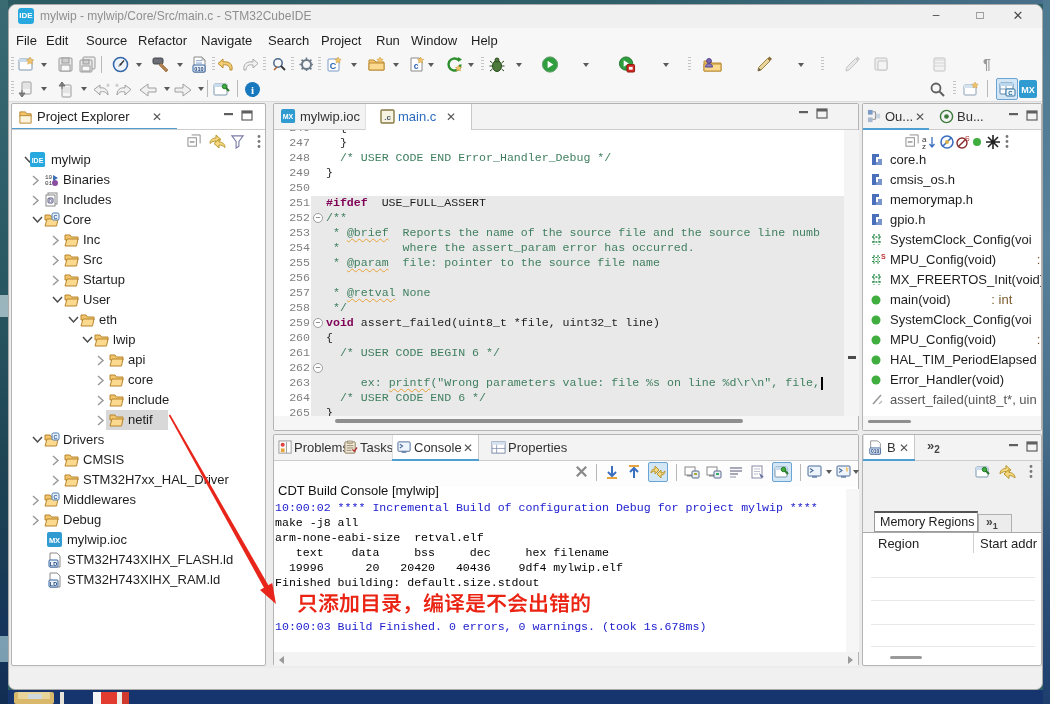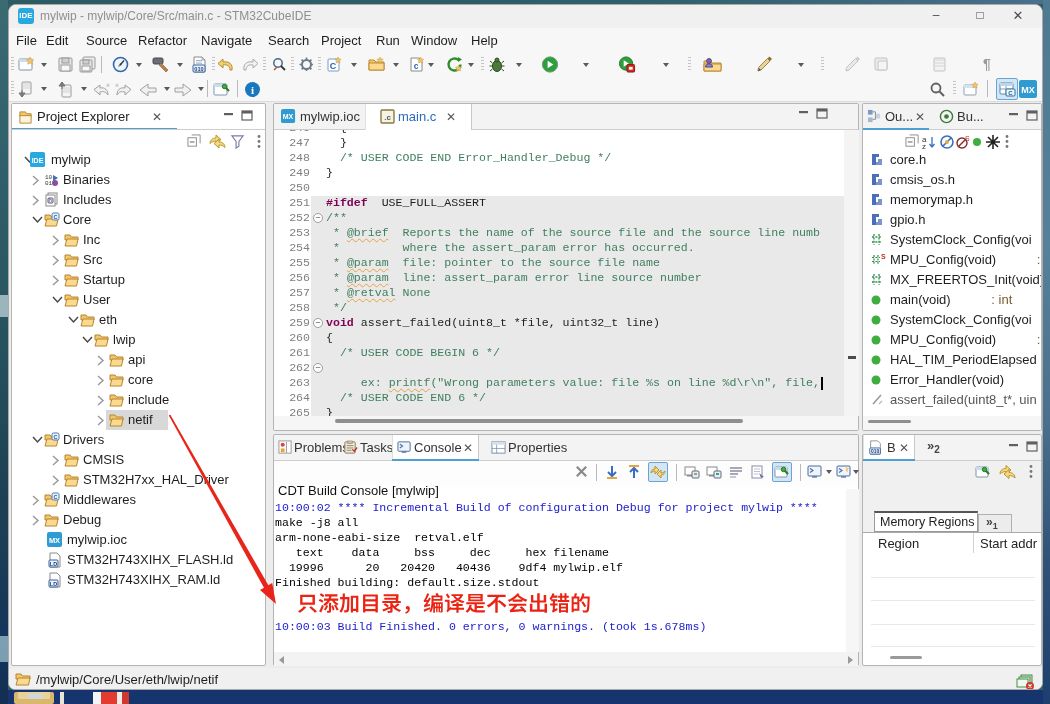--- a/index.html
+++ b/index.html
@@ -624,21 +624,21 @@
           <div class="cl" style="top:-9px"><span class="lnum">246</span><span class="ctext">  {</span></div>
           <div class="cl" style="top:6px"><span class="lnum">247</span><span class="ctext">  }</span></div>
           <div class="cl" style="top:21px"><span class="lnum">248</span><span class="ctext cm">  /* USER CODE END Error_Handler_Debug */</span></div>
           <div class="cl" style="top:36px"><span class="lnum">249</span><span class="ctext">}</span></div>
           <div class="cl" style="top:51px"><span class="lnum">250</span></div>
           <div class="cl" style="top:66px"><span class="lnum">251</span><span class="ctext"><span class="kw">#ifdef</span>  USE_FULL_ASSERT</span></div>
           <div class="cl" style="top:81px"><span class="lnum">252</span><div class="fold">–</div><span class="ctext cm">/**</span></div>
           <div class="cl" style="top:96px"><span class="lnum">253</span><span class="ctext cm"> * <span class="sq">@brief</span>  Reports the name of the source file and the source line numb</span></div>
           <div class="cl" style="top:111px"><span class="lnum">254</span><span class="ctext cm"> *         where the assert_param error has occurred.</span></div>
           <div class="cl" style="top:126px"><span class="lnum">255</span><span class="ctext cm"> * <span class="sq">@param</span>  file: pointer to the source file name</span></div>
-          <div class="cl" style="top:141px"><span class="lnum">256</span><span class="ctext cm"> * <span class="sq">@param</span>  line: assert_param error line source number</span></div>
+          <div class="cl" style="top:141px"><span class="lnum">256</span></div>
           <div class="cl" style="top:156px"><span class="lnum">257</span><span class="ctext cm"> * <span class="sq">@retval</span> None</span></div>
           <div class="cl" style="top:171px"><span class="lnum">258</span><span class="ctext cm"> */</span></div>
           <div class="cl" style="top:186px"><span class="lnum">259</span><div class="fold">–</div><span class="ctext"><span class="kw">void</span> assert_failed(uint8_t *file, uint32_t line)</span></div>
           <div class="cl" style="top:201px"><span class="lnum">260</span><span class="ctext">{</span></div>
           <div class="cl" style="top:216px"><span class="lnum">261</span><span class="ctext cm">  /* USER CODE BEGIN 6 */</span></div>
           <div class="cl" style="top:231px"><span class="lnum">262</span><div class="fold">–</div></div>
           <div class="cl" style="top:246px"><span class="lnum">263</span><span class="ctext cm">     ex: <span class="sq">printf</span>("Wrong parameters value: file %s on line %d\r\n", file, </span></div>
           <div class="cl" style="top:261px"><span class="lnum">264</span><span class="ctext cm">  /* USER CODE END 6 */</span></div>
           <div class="cl" style="top:276px"><span class="lnum">265</span><span class="ctext">}</span></div>
           <div style="position:absolute;left:547px;top:247px;width:1.5px;height:13px;background:#000"></div>
@@ -941,34 +941,20 @@
         <div style="position:absolute;left:0;top:97px;width:178px;height:119px;background:#fff;border-top:1px solid #aaa"></div>
         <div style="position:absolute;left:15px;top:101px;font-size:13px;color:#222">Region</div>
         <div style="position:absolute;left:117px;top:101px;font-size:13px;color:#222">Start addr</div>
         <div style="position:absolute;left:110px;top:98px;width:1px;height:20px;background:#d0d0d0"></div>
         <div style="position:absolute;left:8px;top:142px;width:164px;height:1px;background:#e8e8e8"></div>
         <div style="position:absolute;left:8px;top:165px;width:164px;height:1px;background:#e8e8e8"></div>
         <div style="position:absolute;left:8px;top:189px;width:164px;height:1px;background:#e8e8e8"></div>
         <div style="position:absolute;left:8px;top:211px;width:164px;height:1px;background:#e8e8e8"></div>
         <div class="scrthumb" style="left:27px;top:221px;width:32px;height:3px;background:#9a9a9a"></div>
       </div>
-    </div>
-    <div id="statusbar">
-      <svg style="position:absolute;left:6px;top:3px" width="17" height="16" viewBox="0 0 17 16">
-          <path d="M1 3h5l1.5 2H15v3H1z" fill="#f3c56d" stroke="#b8862f"></path>
-          <path d="M3 7h12l-1.5 7H1z" fill="#fbda90" stroke="#b8862f"></path>
-        </svg>
-      <div id="statustext">/mylwip/Core/User/eth/lwip/netif</div>
-      <svg style="position:absolute;left:1007px;top:6px" width="20" height="17" viewBox="0 0 20 17">
-          <rect x="5" y="1" width="11" height="8" fill="#cde6cd" stroke="#4a8a4a"></rect>
-          <rect x="3" y="3" width="11" height="8" fill="#dff0df" stroke="#4a8a4a"></rect>
-          <rect x="1" y="5" width="11" height="8" fill="#eef8ee" stroke="#4a8a4a"></rect>
-          <circle cx="14" cy="12" r="4" fill="#d23a2e"></circle>
-          <path d="M12.5 10.5l3 3M15.5 10.5l-3 3" stroke="#fff" stroke-width="1.1"></path>
-        </svg>
     </div>
   </div>
   <div id="wallL"></div>
   <div id="wallR"></div>
   <svg id="redhan" width="1050" height="704" style="position:absolute;left:0;top:0;pointer-events:none">
   <g fill="#ea2312">
   <path transform="translate(297.0,611.0) scale(0.0210,-0.0210)" d="M580.177978515625 170.8682861328125 672.862548828125 226.060791015625Q719.822021484375 190.0810546875 772.2966918945312 146.101318359375Q824.7713623046875 102.12158203125 872.4262084960938 58.3017578125Q920.0810546875 14.48193359375 950.0709228515625 -21.5079345703125L849.6859130859375 -85.060791015625Q822.7061767578125 -50.0709228515625 777.2264404296875 -4.7510986328125Q731.7467041015625 40.5687255859375 679.777099609375 86.72357177734375Q627.8074951171875 132.87841796875 580.177978515625 170.8682861328125ZM324.8885498046875 222.720703125 439.3140869140625 178.8885498046875Q400.2938232421875 129.55859375 349.623779296875 80.398681640625Q298.9537353515625 31.23876953125 243.9638671875 -12.421142578125Q188.9739990234375 -56.0810546875 135.32421875 -89.4110107421875Q124.6136474609375 -77.700439453125 108.71783447265625 -63.98480224609375Q92.822021484375 -50.2691650390625 76.42620849609375 -36.8885498046875Q60.0303955078125 -23.5079345703125 46.979736328125 -14.4775390625Q99.6295166015625 15.1722412109375 153.11431884765625 55.322021484375Q206.59912109375 95.4718017578125 251.58392333984375 139.281494140625Q296.5687255859375 183.0911865234375 324.8885498046875 222.720703125ZM260.984130859375 670.7264404296875V401.8929443359375H737.67578125V670.7264404296875ZM150.9088134765625 773.0911865234375H853.1114501953125V299.5281982421875H150.9088134765625Z"></path>
   <path transform="translate(318.0,611.0) scale(0.0210,-0.0210)" d="M398.898681640625 284.279296875 481.5224609375 252.497802734375Q468.8524169921875 212.497802734375 450.68743896484375 170.337890625Q432.5224609375 128.177978515625 409.0325927734375 89.68304443359375Q385.542724609375 51.1881103515625 353.8929443359375 21.8480224609375L275.619384765625 79.0506591796875Q304.9290771484375 104.04052734375 328.2489013671875 137.68524169921875Q351.5687255859375 171.3299560546875 369.73370361328125 209.3096923828125Q387.898681640625 247.2894287109375 398.898681640625 284.279296875ZM633.55859375 241.177978515625 712.4920654296875 269.95947265625Q728.822021484375 237.6295166015625 743.1570434570312 199.9696044921875Q757.4920654296875 162.3096923828125 768.4971313476562 126.31475830078125Q779.502197265625 90.31982421875 784.84228515625 61.9898681640625L700.2286376953125 29.1982421875Q696.2286376953125 58.5281982421875 685.55859375 94.858154296875Q674.8885498046875 131.1881103515625 661.3885498046875 169.51806640625Q647.8885498046875 207.8480224609375 633.55859375 241.177978515625ZM759.2489013671875 269.5281982421875 842.542724609375 309Q870.5224609375 271 896.662109375 227.33502197265625Q922.8017578125 183.6700439453125 943.9464721679688 141.00506591796875Q965.0911865234375 98.340087890625 976.4110107421875 63.6700439453125L887.7669677734375 18.177978515625Q877.7872314453125 53.177978515625 857.4775390625 97.01300048828125Q837.1678466796875 140.8480224609375 811.5281982421875 186.01806640625Q785.8885498046875 231.1881103515625 759.2489013671875 269.5281982421875ZM744.1925048828125 551.68017578125Q767.5123291015625 508.3907470703125 803.822021484375 469.101318359375Q840.1317138671875 429.8118896484375 885.6165161132812 398.682373046875Q931.101318359375 367.5528564453125 980.44140625 347.903076171875Q969.40087890625 338.20263671875 956.1903076171875 323.48193359375Q942.979736328125 308.76123046875 931.1041870117188 293.20550537109375Q919.2286376953125 277.6497802734375 911.538330078125 264.2691650390625Q857.5079345703125 289.2691650390625 809.0130004882812 328.59405517578125Q760.51806640625 367.9189453125 721.1982421875 418.08392333984375Q681.87841796875 468.2489013671875 654.2083740234375 523.259033203125ZM287.0709228515625 592.162109375H961.421142578125V492.4775390625H287.0709228515625ZM333.7510986328125 795.141845703125H925.7308349609375V695.457275390625H333.7510986328125ZM524.5687255859375 390.9290771484375H623.583251953125V21.903076171875Q623.583251953125 -13.8480224609375 615.9081420898438 -35.578857421875Q608.2330322265625 -57.3096923828125 583.5224609375 -69.3502197265625Q559.48193359375 -80.720703125 525.1367797851562 -83.39581298828125Q490.7916259765625 -86.0709228515625 442.48193359375 -86.0709228515625Q440.141845703125 -64.659912109375 432.12158203125 -37.898681640625Q424.101318359375 -11.137451171875 414.740966796875 9.9334716796875Q445.659912109375 8.9334716796875 472.62445068359375 8.9334716796875Q499.5889892578125 8.9334716796875 508.2489013671875 9.263427734375Q517.9088134765625 9.263427734375 521.23876953125 12.42840576171875Q524.5687255859375 15.5933837890625 524.5687255859375 23.583251953125ZM77.9088134765625 762.4876708984375 138.4515380859375 840.1114501953125Q166.781494140625 828.12158203125 198.12158203125 811.1317138671875Q229.461669921875 794.141845703125 257.63677978515625 776.1519775390625Q285.8118896484375 758.162109375 303.48193359375 741.162109375L238.9189453125 655.1881103515625Q222.9189453125 672.51806640625 195.7489013671875 691.677978515625Q168.578857421875 710.837890625 137.74383544921875 729.8328247070312Q106.9088134765625 748.8277587890625 77.9088134765625 762.4876708984375ZM30.578857421875 491.15771484375 89.7916259765625 570.1114501953125Q119.1114501953125 559.4515380859375 150.94140625 543.7916259765625Q182.7713623046875 528.1317138671875 211.10638427734375 510.8017578125Q239.44140625 493.4718017578125 257.44140625 477.4718017578125L194.538330078125 390.8277587890625Q177.5484619140625 406.8277587890625 150.05352783203125 425.3277587890625Q122.55859375 443.8277587890625 91.06365966796875 461.3277587890625Q59.5687255859375 478.8277587890625 30.578857421875 491.15771484375ZM51.2286376953125 -16.2286376953125Q71.898681640625 22.4515380859375 96.398681640625 73.961669921875Q120.898681640625 125.4718017578125 145.5687255859375 183.322021484375Q170.23876953125 241.1722412109375 191.578857421875 297.8726806640625L277.56298828125 238.3299560546875Q258.56298828125 186.6396484375 236.903076171875 132.299560546875Q215.2431640625 77.95947265625 193.083251953125 25.11431884765625Q170.92333984375 -27.7308349609375 148.2532958984375 -75.4312744140625ZM548.55859375 759.6700439453125 659.9638671875 744.2894287109375Q636.9537353515625 639.9290771484375 594.9486694335938 544.0737915039062Q552.943603515625 448.218505859375 485.76849365234375 370.7083740234375Q418.5933837890625 293.1982421875 319.2330322265625 243.87841796875Q312.542724609375 255.9189453125 300.66717529296875 270.97467041015625Q288.7916259765625 286.0303955078125 276.24603271484375 300.7510986328125Q263.700439453125 315.4718017578125 253.3299560546875 325.1722412109375Q343.9898681640625 367.8017578125 403.80462646484375 435.44140625Q463.619384765625 503.0810546875 498.76409912109375 587.0557250976562Q533.9088134765625 671.0303955078125 548.55859375 759.6700439453125Z"></path>
   <path transform="translate(339.0,611.0) scale(0.0210,-0.0210)" d="M610.7308349609375 106.303955078125H871.59912109375V2.9290771484375H610.7308349609375ZM50.9696044921875 664.502197265625H422.1475830078125V559.7872314453125H50.9696044921875ZM562.55859375 729.502197265625H920.421142578125V-60.3704833984375H812.696044921875V626.1273193359375H665.5933837890625V-68.04052734375H562.55859375ZM395.396484375 664.502197265625H499.44140625Q499.44140625 664.502197265625 499.44140625 654.9768676757812Q499.44140625 645.4515380859375 499.44140625 633.4160766601562Q499.44140625 621.380615234375 498.7713623046875 614.3603515625Q495.7713623046875 452.0810546875 492.43634033203125 339.26629638671875Q489.101318359375 226.4515380859375 484.26629638671875 154.11651611328125Q479.4312744140625 81.781494140625 471.59625244140625 41.601318359375Q463.76123046875 1.421142578125 451.76123046875 -15.5889892578125Q435.7308349609375 -38.9696044921875 418.54052734375 -49.159912109375Q401.3502197265625 -59.3502197265625 377.3299560546875 -63.700439453125Q355.6497802734375 -68.0506591796875 323.48480224609375 -68.3907470703125Q291.31982421875 -68.7308349609375 256.979736328125 -67.0709228515625Q255.979736328125 -43.31982421875 247.779296875 -12.7083740234375Q239.578857421875 17.903076171875 225.8682861328125 40.6541748046875Q257.4876708984375 38.32421875 284.1171875 37.48919677734375Q310.7467041015625 36.6541748046875 324.416748046875 36.6541748046875Q335.416748046875 36.32421875 343.416748046875 40.164306640625Q351.416748046875 44.00439453125 358.0867919921875 54.344482421875Q366.416748046875 65.6744384765625 372.2467041015625 101.164306640625Q378.07666015625 136.6541748046875 382.4066162109375 204.62884521484375Q386.736572265625 272.603515625 389.5665283203125 379.5528564453125Q392.396484375 486.502197265625 395.396484375 640.76123046875ZM176.43701171875 832.740966796875H281.822021484375Q281.4920654296875 687.659912109375 277.32708740234375 553.6345825195312Q273.162109375 419.6092529296875 256.8321533203125 301.44427490234375Q240.502197265625 183.279296875 203.84228515625 85.11431884765625Q167.182373046875 -13.0506591796875 102.1925048828125 -87.4110107421875Q93.8321533203125 -74.3603515625 80.12158203125 -59.46453857421875Q66.4110107421875 -44.5687255859375 51.02532958984375 -31.01300048828125Q35.6396484375 -17.457275390625 22.259033203125 -9.4268798828125Q69.898681640625 43.2431640625 99.37335205078125 110.7127685546875Q128.8480224609375 178.182373046875 144.8277587890625 258.47686767578125Q160.8074951171875 338.7713623046875 167.46234130859375 430.40594482421875Q174.1171875 522.04052734375 175.277099609375 623.3704833984375Q176.43701171875 724.700439453125 176.43701171875 832.740966796875Z"></path>
   <path transform="translate(360.0,611.0) scale(0.0210,-0.0210)" d="M222.1519775390625 557.5224609375H775.177978515625V455.8277587890625H222.1519775390625ZM222.1519775390625 324.2330322265625H775.177978515625V222.538330078125H222.1519775390625ZM222.1519775390625 91.2938232421875H775.177978515625V-13.421142578125H222.1519775390625ZM145.51806640625 790.48193359375H848.8118896484375V-77.3704833984375H735.3863525390625V685.43701171875H253.583251953125V-77.3704833984375H145.51806640625Z"></path>

